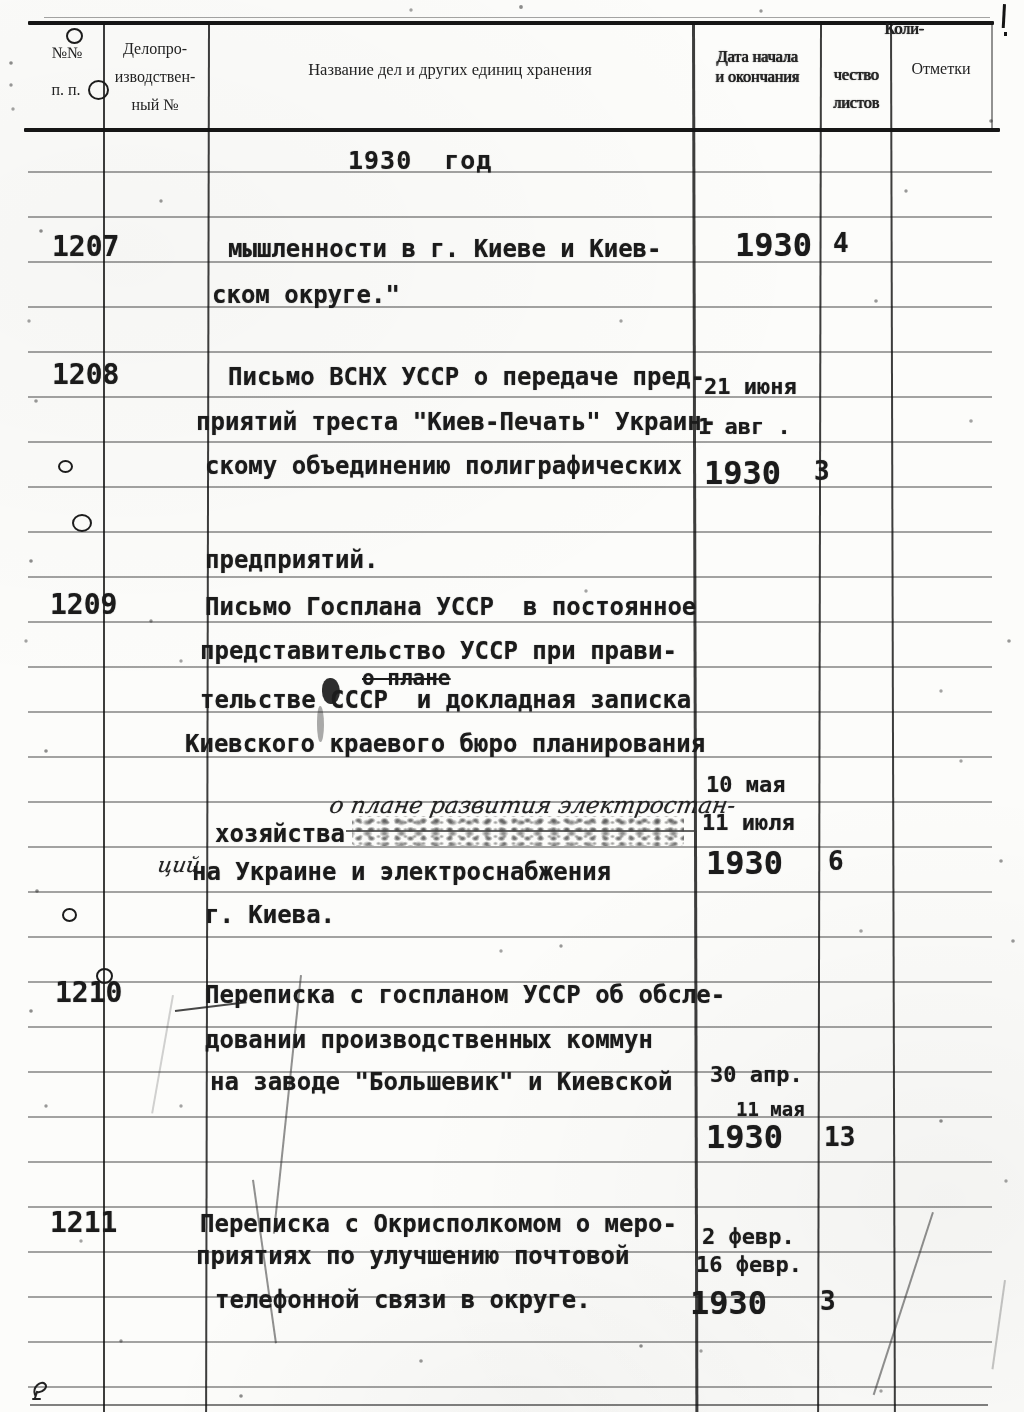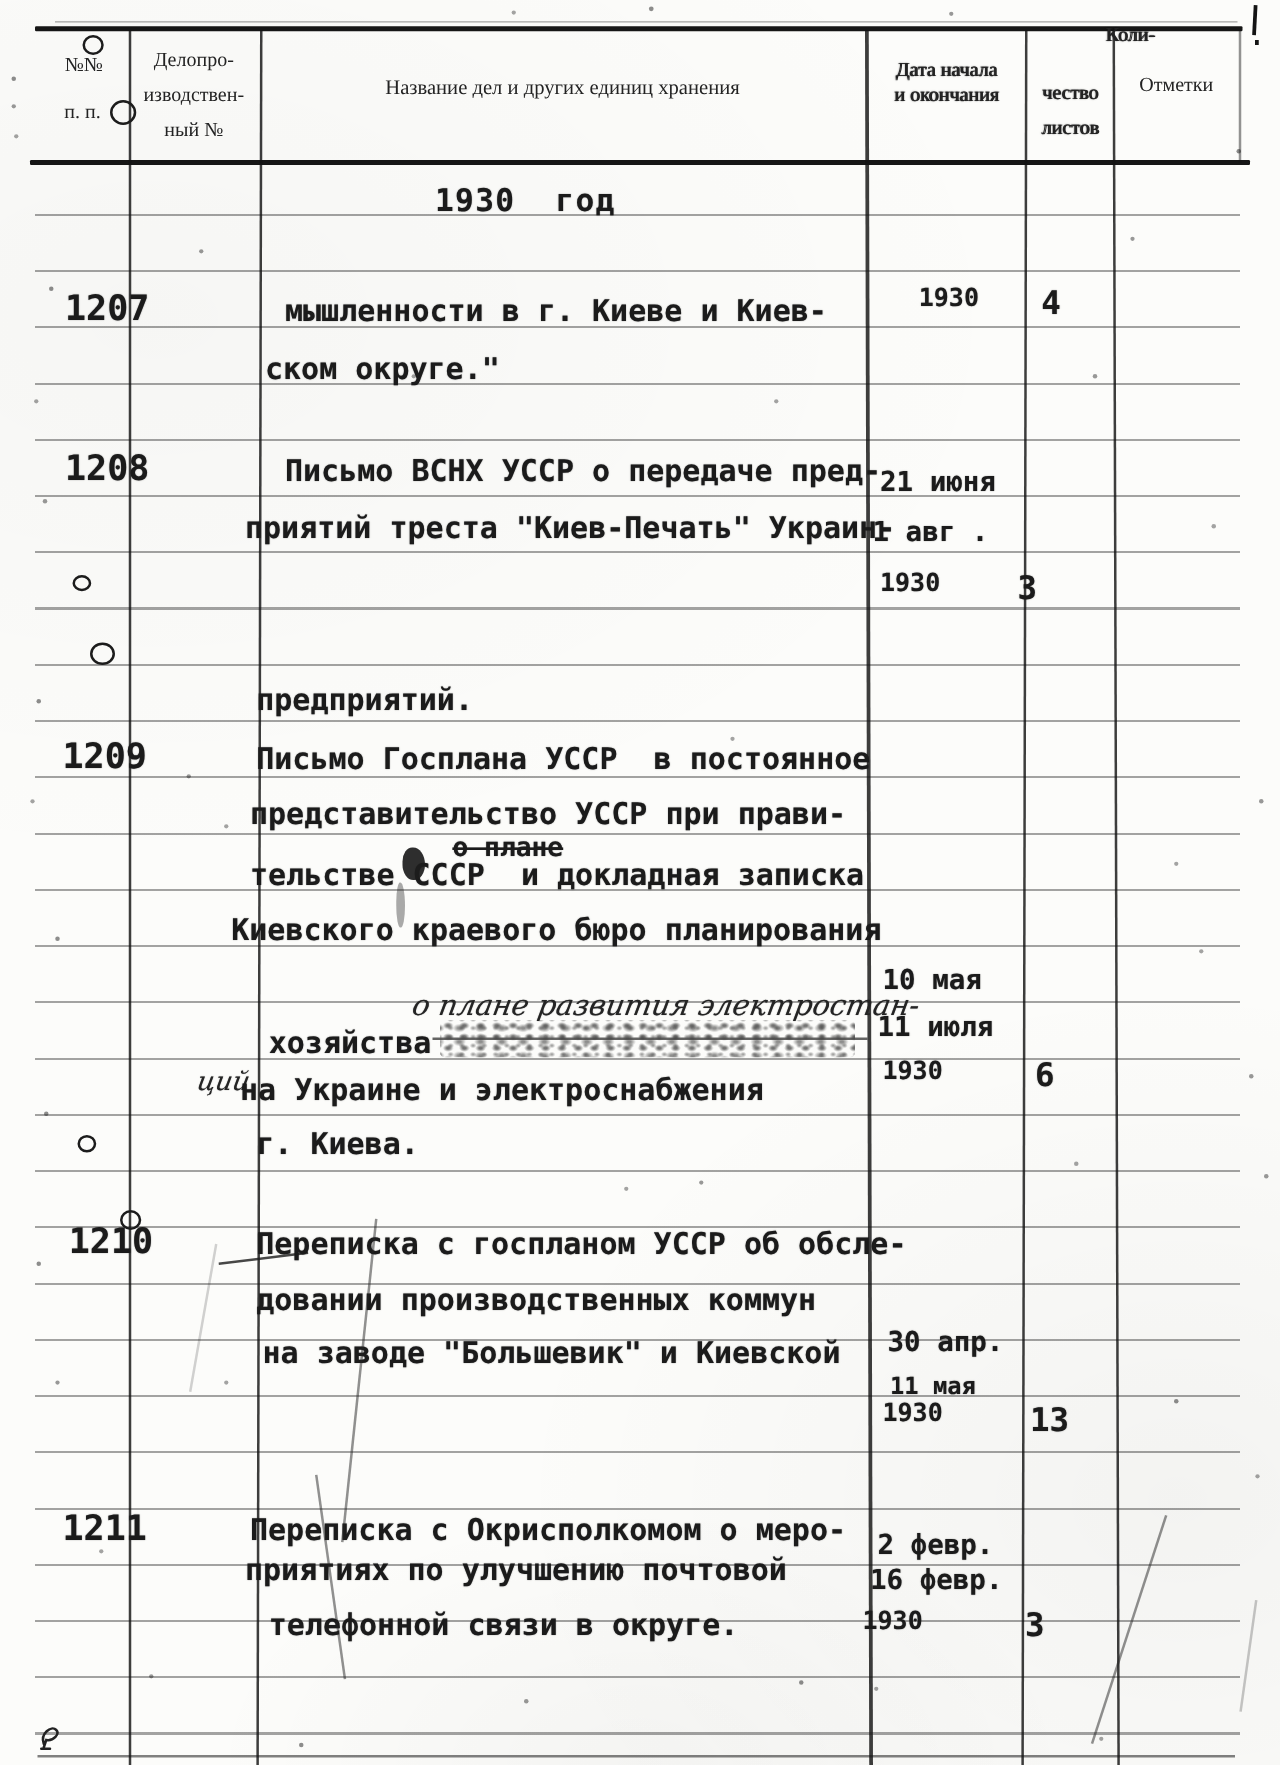--- a/index.html
+++ b/index.html
@@ -23,21 +23,21 @@
   }
   .hline{position:absolute;height:1.6px;background:rgba(25,25,25,.55);}
   .hbar{position:absolute;height:4px;background:#161616;border-radius:1px;}
   .vline{position:absolute;width:2px;background:rgba(18,18,18,.82);transform-origin:top left;}
   
   .t{position:absolute;white-space:pre;font-weight:bold;letter-spacing:0;
      font-size:24px;color:#1b1b1b;text-shadow:0 0 1px rgba(25,25,25,.55);}
   .num{font-size:28px;}
   .date{font-size:22px;}
   .date-sm{font-size:19px;}
-  .year{font-size:20px;}
+  .year{font-size:32px;}
   .sheets{font-size:26px;}
   .heading{font-size:25px;word-spacing:16px;letter-spacing:1px;}
   .strike{text-decoration:line-through;font-size:21px;}
   
   .hdr{position:absolute;transform:translateX(-50%);white-space:nowrap;
        font-family:"Liberation Serif", serif;font-size:16px;color:#232323;}
   .hdr3{font-size:16.5px;}
   .smear{text-shadow:.9px 0 0 currentColor, 0 0 1.4px rgba(0,0,0,.55);}
   
   .hand{position:absolute;white-space:pre;font-family:"DejaVu Serif", serif;
@@ -124,20 +124,21 @@
 
   <div class="t num" style="left:52px;top:230px;">1207</div>
   <div class="t" style="left:212px;top:235px;margin-left:16px;">мышленности в г. Киеве и Киев-</div>
   <div class="t" style="left:212px;top:281px;">ском округе."</div>
   <div class="t year" style="left:735px;top:226px;">1930</div>
   <div class="t sheets" style="left:833px;top:228px;">4</div>
 
   <div class="t num" style="left:52px;top:358px;">1208</div>
   <div class="t" style="left:228px;top:363px;">Письмо ВСНХ УССР о передаче пред-</div>
   <div class="t" style="left:196px;top:408px;">приятий треста "Киев-Печать" Украин-</div>
+  <div class="t" style="left:205px;top:452px;">скому объединению полиграфических</div>
   <div class="t" style="left:205px;top:498px;margin-top:48px;">предприятий.</div>
   <div class="t date" style="left:704px;top:374px;">21 июня</div>
   <div class="t date" style="left:698px;top:414px;text-align:right;">1 авг .</div>
   <div class="t year" style="left:704px;top:454px;">1930</div>
   <div class="t sheets" style="left:814px;top:456px;">3</div>
 
   <div class="t num" style="left:50px;top:588px;">1209</div>
   <div class="t" style="left:205px;top:593px;">Письмо Госплана УССР  в постоянное</div>
   <div class="t" style="left:200px;top:637px;">представительство УССР при прави-</div>
   <div class="t strike" style="left:362px;top:666px;">о плане</div>
@@ -158,21 +159,21 @@
   <div class="t year" style="left:706px;top:844px;">1930</div>
   <div class="t sheets" style="left:828px;top:846px;">6</div>
 
   <div class="t num" style="left:55px;top:976px;">1210</div>
   <div class="hole" style="left:96px;top:968px;width:13px;height:12px;border-width:2px;"></div>
   <div class="dash" style="left:175px;top:1010px;width:72px;transform:rotate(-7deg);"></div>
   <div class="t" style="left:205px;top:1026px;">довании производственных коммун</div>
   <div class="t" style="left:205px;top:981px;">Переписка с госпланом УССР об обсле-</div>
   <div class="t" style="left:210px;top:1068px;">на заводе "Большевик" и Киевской</div>
   <div class="t date" style="left:710px;top:1062px;">30 апр.</div>
-  <div class="t date-sm" style="left:712px;top:1098px;">11 мая</div>
+  <div class="t date-sm" style="left:736px;top:1098px;">11 мая</div>
   <div class="t year" style="left:706px;top:1118px;">1930</div>
   <div class="t sheets" style="left:824px;top:1122px;">13</div>
 
   <div class="t num" style="left:50px;top:1206px;">1211</div>
   <div class="t" style="left:200px;top:1210px;">Переписка с Окрисполкомом о меро-</div>
   <div class="t" style="left:196px;top:1242px;">приятиях по улучшению почтовой</div>
   <div class="t" style="left:215px;top:1286px;">телефонной связи в округе.</div>
   <div class="t date" style="left:702px;top:1224px;">2 февр.</div>
   <div class="t date" style="left:696px;top:1252px;">16 февр.</div>
   <div class="t year" style="left:690px;top:1284px;">1930</div>

